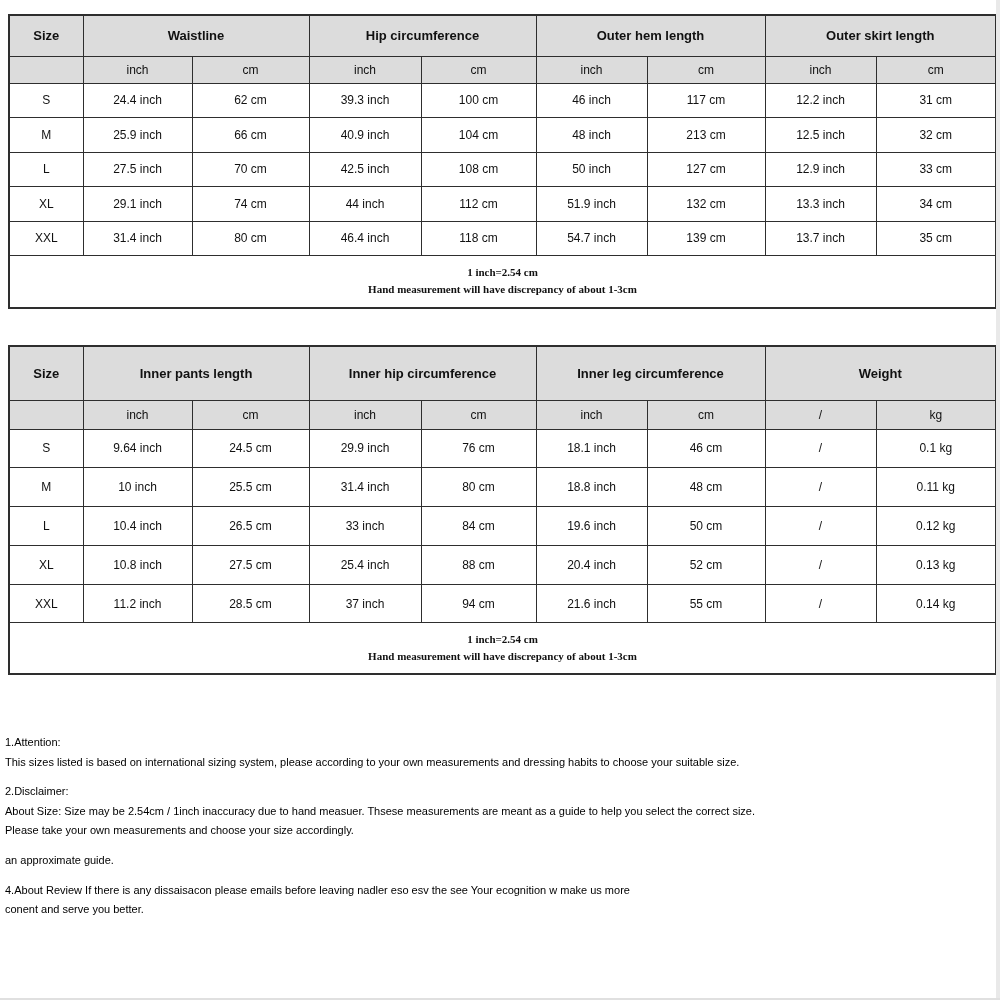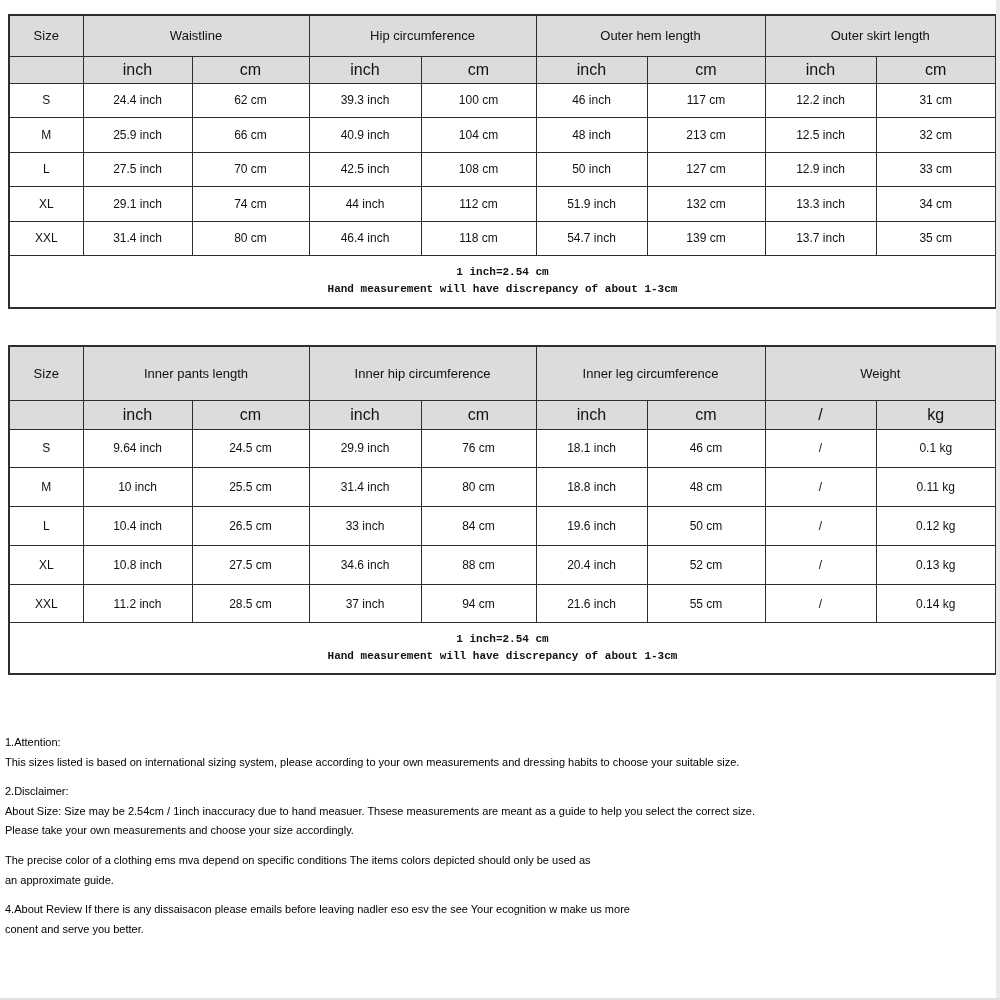--- a/index.html
+++ b/index.html
@@ -22,37 +22,37 @@
   .size-table th, .size-table td {
     border: 1.5px solid #2e2e2e;
     text-align: center;
     vertical-align: middle;
     padding: 0;
     overflow: hidden;
   }
   th.group-header {
     background: #dcdcdc;
     font-size: 13px;
-    font-weight: normal;
+    font-weight: bold;
     color: #111;
   }
   th.unit-header {
     background: #dcdcdc;
-    font-size: 16px;
+    font-size: 12px;
     font-weight: normal;
     color: #111;
   }
   td.size-cell, td.value-cell {
     font-size: 12px;
     font-weight: normal;
     color: #111;
     background: #ffffff;
   }
   td.note-cell {
-    font-family: Liberation Mono, monospace;
+    font-family: Liberation Serif, serif;
     font-weight: bold;
     font-size: 11px;
     line-height: 17px;
     color: #111;
     background: #ffffff;
   }
   .notes-section {
     position: absolute;
     left: 5px;
     top: 733px;
@@ -241,21 +241,21 @@
           <td class="value-cell">84 cm</td>
           <td class="value-cell">19.6 inch</td>
           <td class="value-cell">50 cm</td>
           <td class="value-cell">/</td>
           <td class="value-cell">0.12 kg</td>
         </tr>
         <tr style="height: 38.8px;">
           <td class="size-cell">XL</td>
           <td class="value-cell">10.8 inch</td>
           <td class="value-cell">27.5 cm</td>
-          <td class="value-cell">34.6 inch</td>
+          <td class="value-cell">25.4 inch</td>
           <td class="value-cell">88 cm</td>
           <td class="value-cell">20.4 inch</td>
           <td class="value-cell">52 cm</td>
           <td class="value-cell">/</td>
           <td class="value-cell">0.13 kg</td>
         </tr>
         <tr style="height: 38.8px;">
           <td class="size-cell">XXL</td>
           <td class="value-cell">11.2 inch</td>
           <td class="value-cell">28.5 cm</td>
@@ -281,21 +281,20 @@
     <div class="note-block">
       <div class="note-line">1.Attention:</div>
       <div class="note-line">This sizes listed is based on international sizing system, please according to your own measurements and dressing habits to choose your suitable size.</div>
     </div>
     <div class="note-block">
       <div class="note-line">2.Disclaimer:</div>
       <div class="note-line">About Size: Size may be 2.54cm / 1inch inaccuracy due to hand measuer. Thsese measurements are meant as a guide to help you select the correct size.</div>
       <div class="note-line">Please take your own measurements and choose your size accordingly.</div>
     </div>
     <div class="note-block">
-      <div class="note-line">The precise color of a clothing ems mva depend on specific conditions The items colors depicted should only be used as</div>
       <div class="note-line">an approximate guide.</div>
     </div>
     <div class="note-block">
       <div class="note-line">4.About Review If there is any dissaisacon please emails before leaving nadler eso esv the see Your ecognition w make us more</div>
       <div class="note-line">conent and serve you better.</div>
     </div>
   </div>
 <div class="edge-right"></div>
 <div class="edge-bottom"></div>
 

